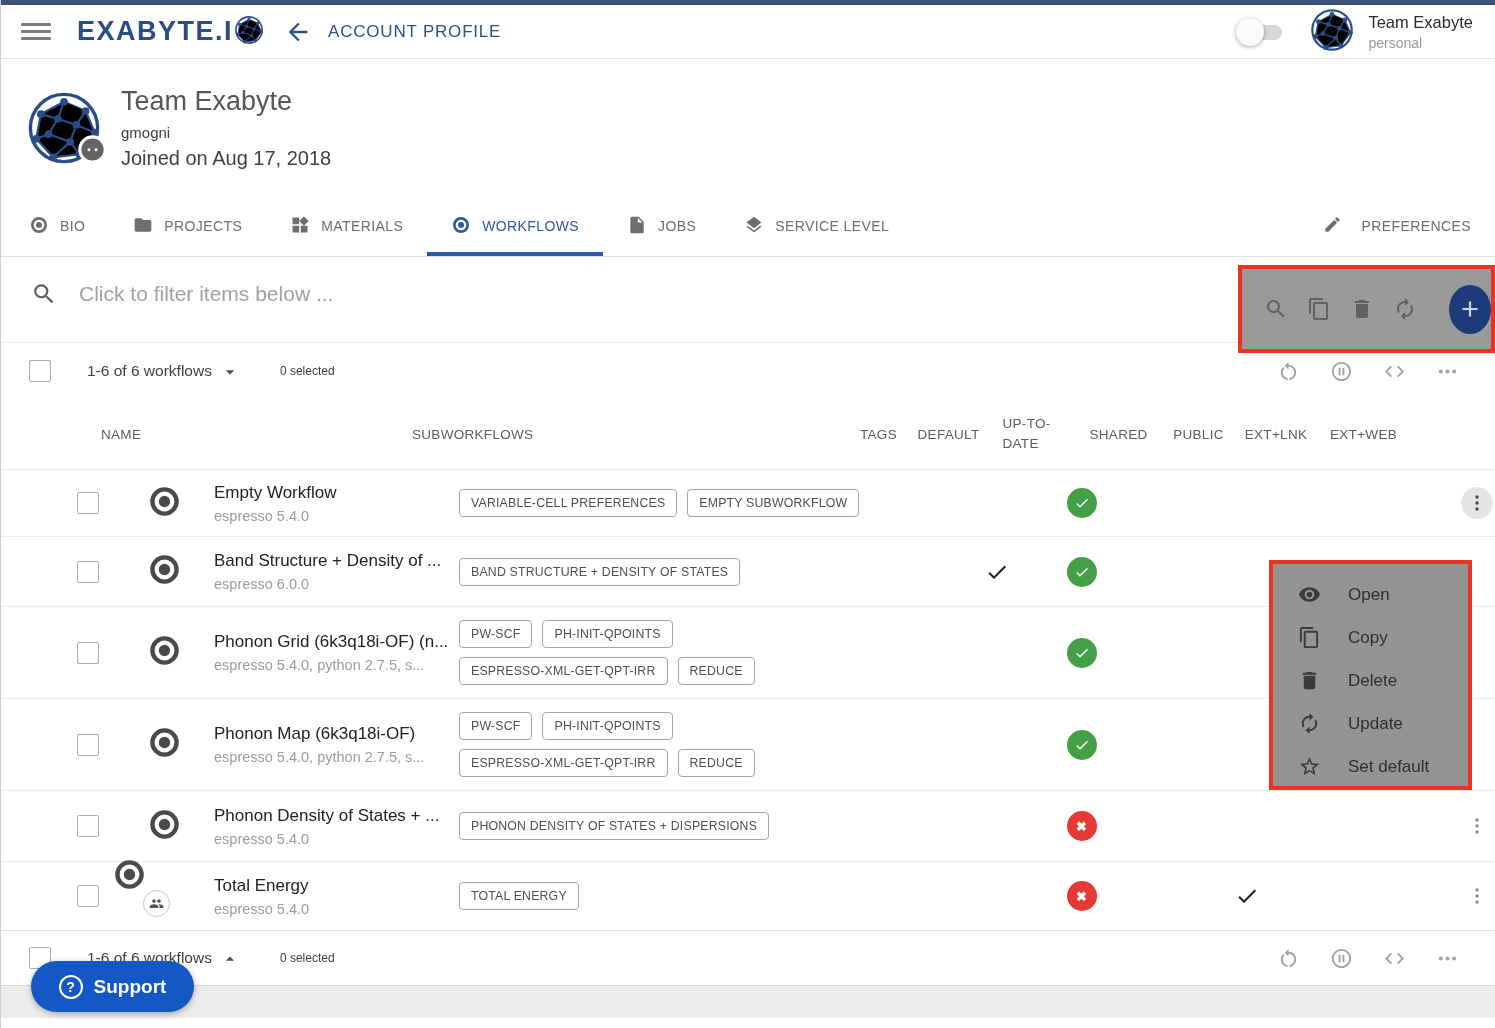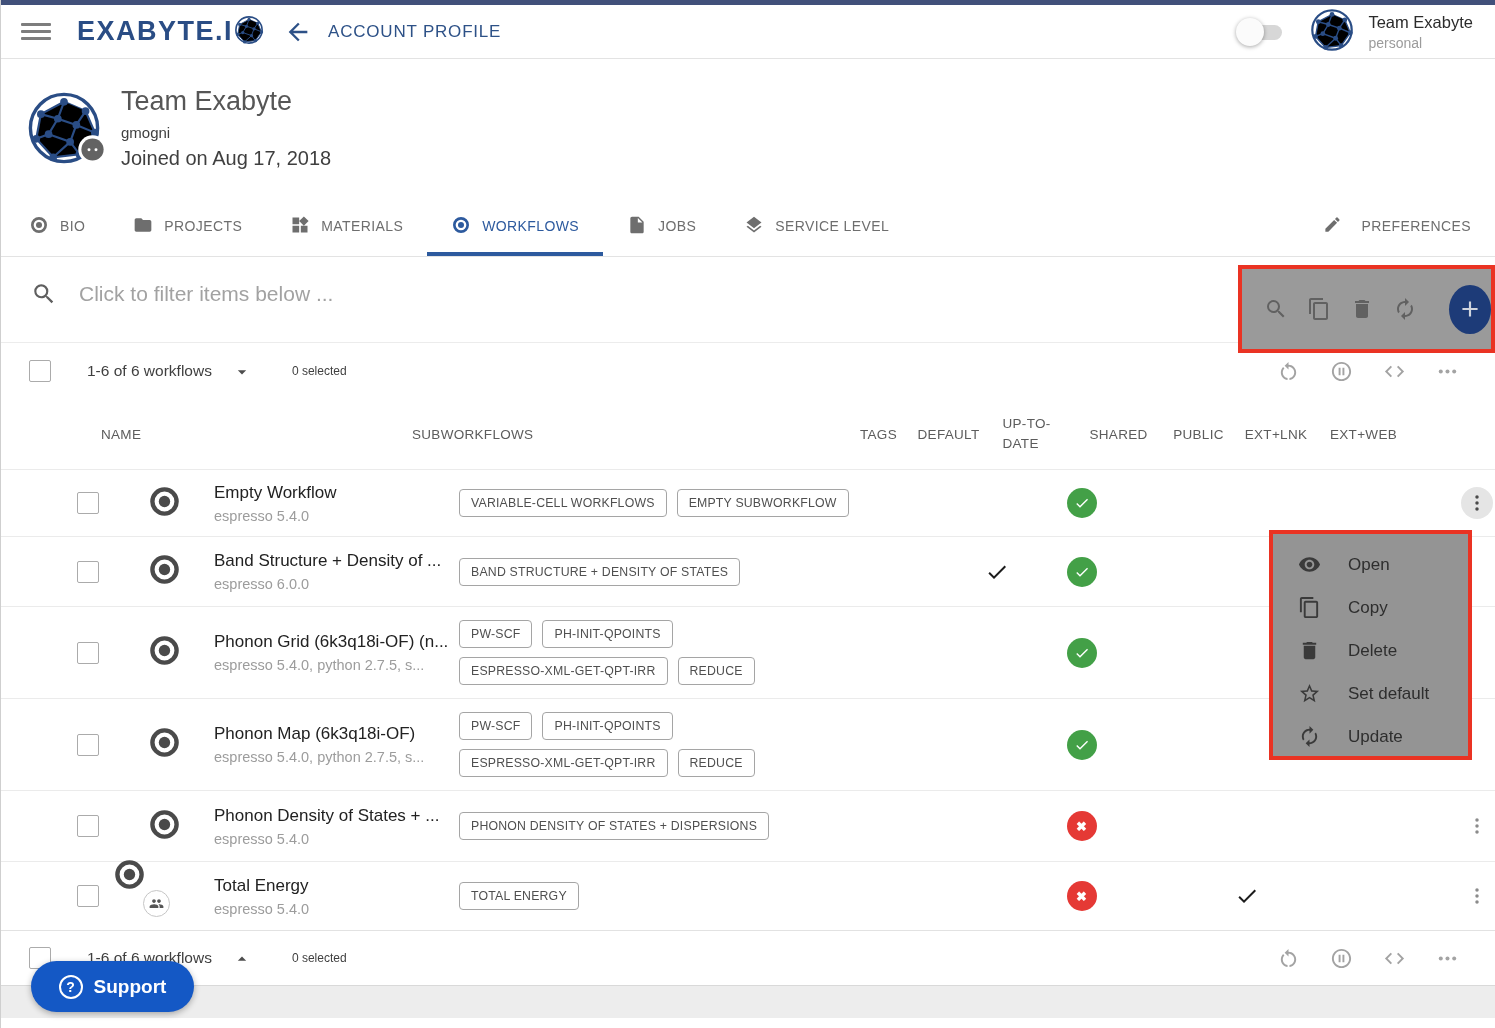--- a/index.html
+++ b/index.html
@@ -44,21 +44,21 @@
 
   
   .filterbar { height:86px; display:flex; align-items:center; padding:0 24px 12px 30px; border-bottom:1px solid #ececec; }
   .filter-input { border:none; outline:none; font-size:21px; color:#6e6e6e; margin-left:22px; width:700px; font-family:"Liberation Sans",sans-serif; }
   .filter-input::placeholder { color:#a2a2a2; }
 
   
   .controls { height:56px; display:flex; align-items:center; padding:0 28px; }
   .controls.bottom { height:55px; border-top:1px solid #e2e2e2; }
   .cb { display:inline-block; width:22px; height:22px; border:1.5px solid #ababab; border-radius:2px; background:#fff; flex:none; cursor:pointer; }
-  .range { display:flex; align-items:center; gap:20px; margin-left:36px; font-size:15.5px; color:#3f3f3f; cursor:pointer; }
+  .range { display:flex; align-items:center; gap:8px; margin-left:36px; font-size:15.5px; color:#3f3f3f; cursor:pointer; }
   .range svg { margin-top:2px; }
   .selected { margin-left:40px; font-size:12px; color:#3f3f3f; }
   .ctrl-icons { margin-left:auto; display:flex; align-items:center; gap:30px; color:#a3a3a3; padding-right:8px; }
   .ctrl-icons .ci { cursor:pointer; display:flex; }
 
   
   .grid { display:grid; grid-template-columns:58px 82px 265px 445px 55px 85px 85px 85px 75px 80px 95px 1fr; align-items:center; }
   .thead { height:70px; font-size:13.5px; letter-spacing:.3px; color:#5c5c5c; }
   .th { text-align:center; }
   .th-name { grid-column:2/4; text-align:left; padding-left:42px; }
@@ -85,21 +85,21 @@
 
   .h67{height:67px;} .h70{height:70px;} .h92{height:92px;} .h71{height:71px;} .h69{height:69px;}
 
   .footerstrip { height:33px; background:#ededed; border-top:1px solid #d9d9d9; }
 
   
   .ann { position:absolute; border:4px solid #ea3323; z-index:50; }
   .ann-toolbar { left:1237px; top:265px; width:257px; height:88px; background:#9a9a9a; display:flex; align-items:center; padding-left:22px; gap:19px; }
   .ann-toolbar .ti { color:#616161; cursor:pointer; display:flex; }
   .add-btn { width:49px; height:49px; border-radius:50%; background:#1d3b78; display:flex; align-items:center; justify-content:center; color:#cfd4de; margin-left:13px; cursor:pointer; }
-  .ann-menu { left:1268px; top:530px; width:203px; height:230px; background:#949494; padding-top:9px; }
+  .ann-menu { left:1268px; top:560px; width:203px; height:230px; background:#949494; padding-top:9px; }
   .menu-item { display:flex; align-items:center; height:43px; padding-left:24px; gap:27px; color:#2e2e2e; cursor:pointer; }
   .menu-item .mi { color:#3a3a3a; display:flex; width:24px; justify-content:center; }
   .menu-item .ml { font-size:17px; }
 
   
   .support { position:absolute; left:30px; top:961px; height:51px; width:163px; border-radius:26px; background:#1458c5; color:#fff; display:flex; align-items:center; justify-content:center; gap:11px; box-shadow:0 2px 6px rgba(0,0,0,.3); z-index:60; cursor:pointer; }
   .support .q { width:24px; height:24px; border-radius:50%; border:2.5px solid #fff; display:flex; align-items:center; justify-content:center; font-size:14px; font-weight:bold; }
   .support .lbl { font-size:19px; font-weight:bold; }
 </style>
 </head>
@@ -329,21 +329,21 @@
     <span class="cb"></span>
     <span class="cell-icon"><svg width="35" height="35" viewBox="0 0 24 24">
           <circle cx="12" cy="12" r="8.3" fill="none" stroke="currentColor" stroke-width="3"></circle>
           <circle cx="12" cy="12" r="3.9" fill="currentColor"></circle>
         </svg></span>
     <div class="cell-name">
       <div class="wname">Empty Workflow</div>
       <div class="wapp">espresso 5.4.0</div>
     </div>
     <div class="cell-chips">
-      <span class="chip">VARIABLE-CELL WORKFLOWS</span>
+      <span class="chip">VARIABLE-CELL PREFERENCES</span>
       <span class="chip">EMPTY SUBWORKFLOW</span>
     </div>
     <span class="cell-c"></span>
     <span class="cell-c"></span>
     <span class="cell-c">
         <span class="pill green">
           <svg width="16" height="16" viewBox="0 0 24 24" fill="#fff">
             <path d="M9 16.17L4.83 12l-1.42 1.41L9 19 21 7l-1.41-1.41z"></path>
           </svg>
         </span>
@@ -629,32 +629,32 @@
       <span class="mi">
           <svg width="23" height="23" viewBox="0 0 24 24" fill="currentColor">
             <path d="M6 19c0 1.1.9 2 2 2h8c1.1 0 2-.9 2-2V7H6v12zM19 4h-3.5l-1-1h-5l-1 1H5v2h14V4z"></path>
           </svg>
         </span>
       <span class="ml">Delete</span>
     </div>
     <div class="menu-item">
       <span class="mi">
           <svg width="23" height="23" viewBox="0 0 24 24" fill="currentColor">
-            <path d="M22 9.24l-7.19-.62L12 2 9.19 8.63 2 9.24l5.46 4.73L5.82 21 12 17.27 18.18 21l-1.63-7.03L22 9.24zM12 15.4l-3.76 2.27 1-4.28-3.32-2.88 4.38-.38L12 6.1l1.71 4.04 4.38.38-3.32 2.88 1 4.28L12 15.4z"></path>
-          </svg>
-        </span>
-      <span class="ml">Set default</span>
+            <path d="M12 6v3l4-4-4-4v3c-4.42 0-8 3.58-8 8 0 1.57.46 3.03 1.24 4.26L6.7 14.8A5.87 5.87 0 0 1 6 12c0-3.31 2.69-6 6-6zm6.76 1.74L17.3 9.2c.44.84.7 1.79.7 2.8 0 3.31-2.69 6-6 6v-3l-4 4 4 4v-3c4.42 0 8-3.58 8-8 0-1.57-.46-3.03-1.24-4.26z"></path>
+          </svg>
+        </span>
+      <span class="ml">Update</span>
     </div>
     <div class="menu-item">
       <span class="mi">
           <svg width="23" height="23" viewBox="0 0 24 24" fill="currentColor">
-            <path d="M12 6v3l4-4-4-4v3c-4.42 0-8 3.58-8 8 0 1.57.46 3.03 1.24 4.26L6.7 14.8A5.87 5.87 0 0 1 6 12c0-3.31 2.69-6 6-6zm6.76 1.74L17.3 9.2c.44.84.7 1.79.7 2.8 0 3.31-2.69 6-6 6v-3l-4 4 4 4v-3c4.42 0 8-3.58 8-8 0-1.57-.46-3.03-1.24-4.26z"></path>
-          </svg>
-        </span>
-      <span class="ml">Update</span>
+            <path d="M22 9.24l-7.19-.62L12 2 9.19 8.63 2 9.24l5.46 4.73L5.82 21 12 17.27 18.18 21l-1.63-7.03L22 9.24zM12 15.4l-3.76 2.27 1-4.28-3.32-2.88 4.38-.38L12 6.1l1.71 4.04 4.38.38-3.32 2.88 1 4.28L12 15.4z"></path>
+          </svg>
+        </span>
+      <span class="ml">Set default</span>
     </div>
   </div>
 
   <div class="support">
     <span class="q">?</span>
     <span class="lbl">Support</span>
   </div>
 </div>
 
 </body></html>

